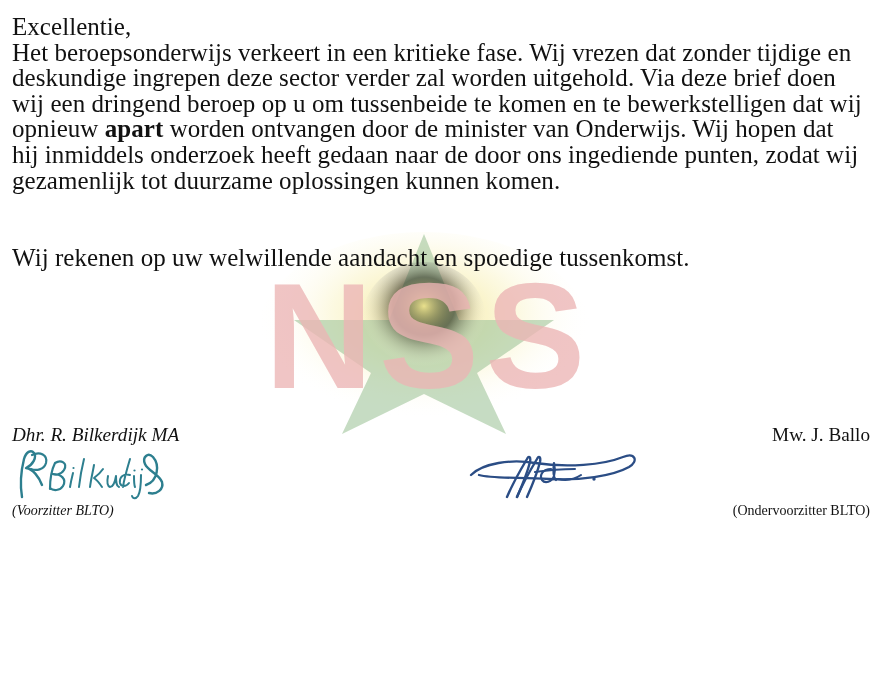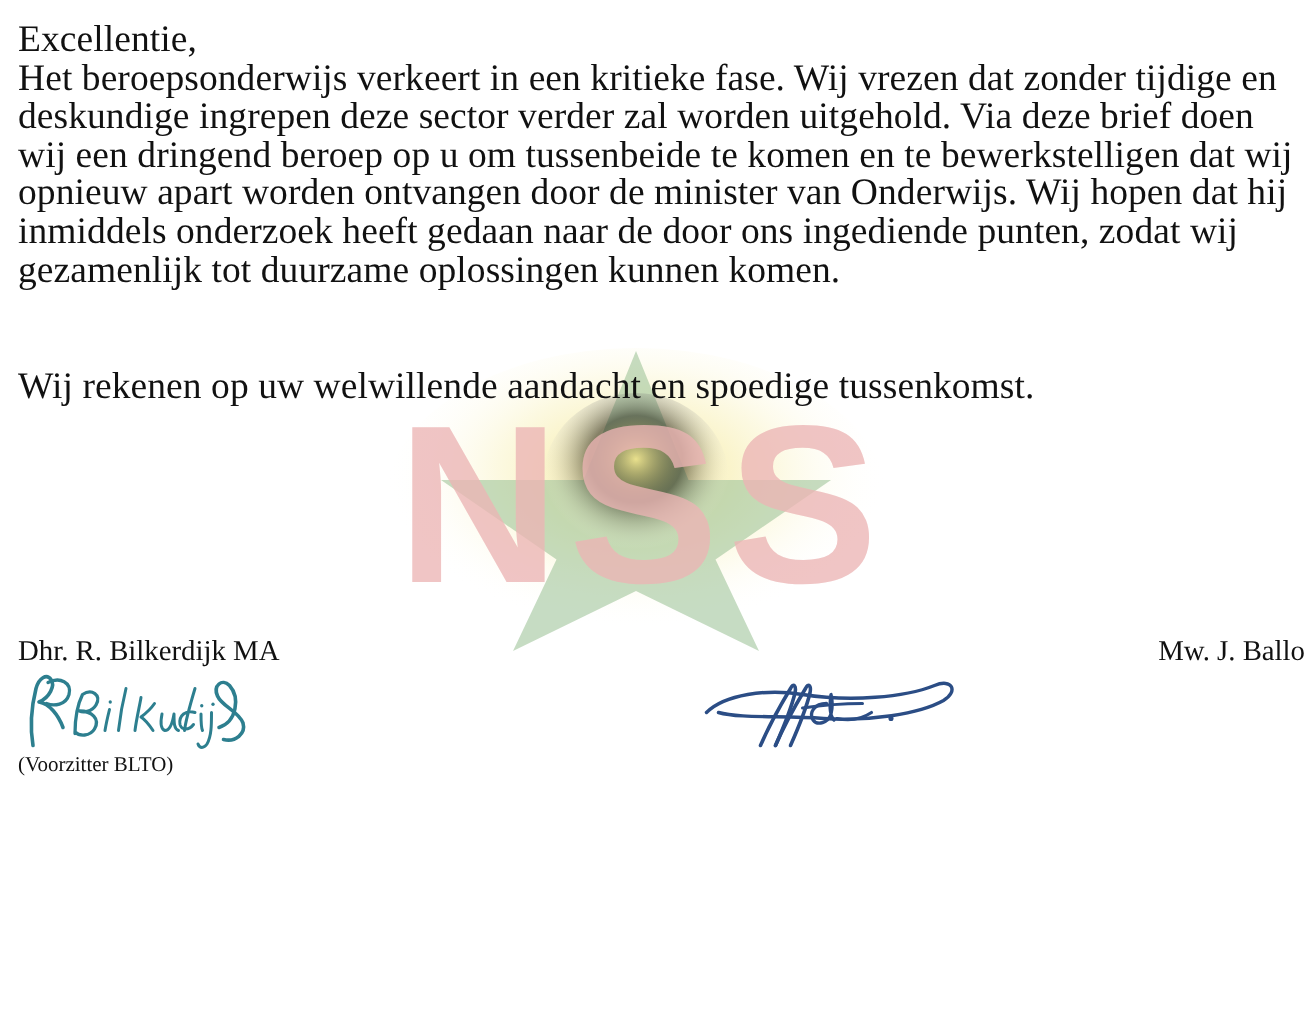--- a/index.html
+++ b/index.html
@@ -41,36 +41,36 @@
     padding: 14px 8px 0 12px;
   }
   .para {
     font-size: 25px;
     line-height: 25.6px;
     text-align: left;
     margin: 0;
     white-space: normal;
     letter-spacing: 0.05px;
   }
-  .para b { font-weight: 400; }
+  .para b { font-weight: 700; }
   .gap-md { height: 26px; }
   .gap-lg { height: 46px; }
   .gap-xl { height: 54px; }
 
   
   .sig-area {
     position: relative;
     z-index: 2;
     margin-top: 26px;
     display: flex;
   }
   .sig-col {
     position: relative;
   }
-  .sig-col.left  { width: 435px; padding-left: 12px; box-sizing: border-box; }
+  .sig-col.left  { width: 435px; padding-left: 12px; box-sizing: border-box; font-style: italic; }
   .sig-col.right { width: 435px; padding-left: 28px; box-sizing: border-box; text-align: right; }
   .sig-name {
     font-size: 19.2px;
     line-height: 24px;
     margin: 0;
   }
   .sig-ink {
     position: relative;
     height: 54px;
     width: 300px;
@@ -195,16 +195,17 @@
 
             <path d="M72 27 C86 25 100 24 112 24" stroke-width="2"></path>
 
             <path d="M95 34 C104 36 112 34 118 30" stroke-width="2.1"></path>
 
             <circle cx="131" cy="34" r="1.7" fill="#2b4d85" stroke="none"></circle>
           </g>
         </svg>
       </div>
 
+      <p class="sig-role">(Ondervoorzitter BLTO)</p>
     </div>
   </div>
 
 </div>
 
 </body></html>

